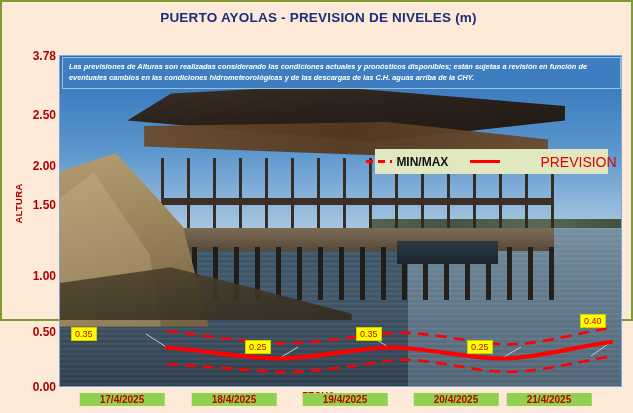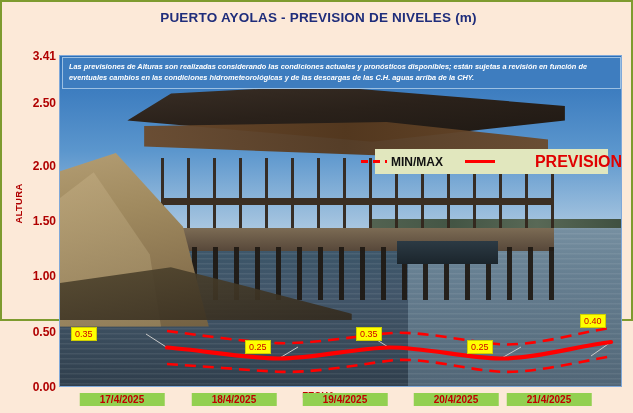--- a/index.html
+++ b/index.html
@@ -91,21 +91,21 @@
   
   #legend{
     position:absolute;left:315px;top:93px;width:233px;height:25px;
     background:#E1E7BE;display:flex;align-items:center;justify-content:center;gap:22px;
   }
   .legend-item{display:flex;align-items:center;gap:4px;}
   .lg-dash{display:inline-block;width:26px;height:3px;
     background:repeating-linear-gradient(90deg,#FF0000 0px,#FF0000 7px,rgba(0,0,0,0) 7px,rgba(0,0,0,0) 12px);}
   .lg-solid{display:inline-block;width:30px;height:3.5px;background:#FF0000;}
   #lg-minmax-label{font-size:12px;font-weight:bold;color:#111111;}
-  #lg-prevision-label{font-size:16px;font-weight:bold;color:#E00000;margin-left:36px;}
+  #lg-prevision-label{font-size:14px;font-weight:normal;color:#E00000;margin-left:36px;}
   
   .dlabel{
     position:absolute;background:#FFFF00;color:#CC0000;
     font-size:9px;font-weight:normal;padding:1px 3px;
     border:1px solid #CFCF00;white-space:nowrap;
   }
   
   .xtick{
     position:absolute;top:391px;transform:translateX(-50%);
     background:#92D050;color:#C00000;font-size:10px;font-weight:bold;
@@ -118,24 +118,24 @@
   svg{display:block;}
 </style>
 </head>
 <body>
 
 <div id="chart-frame">
 
   <div id="chart-title">PUERTO AYOLAS - PREVISION DE NIVELES (m)</div>
 
   <div id="ylabel">ALTURA</div>
-  <div class="ytick" style="top:47px">3.41</div>
-  <div class="ytick" style="top:94px">2.50</div>
+  <div class="ytick" style="top:47px">3.78</div>
+  <div class="ytick" style="top:106px">2.50</div>
   <div class="ytick" style="top:157px">2.00</div>
-  <div class="ytick" style="top:212px">1.50</div>
+  <div class="ytick" style="top:196px">1.50</div>
   <div class="ytick" style="top:267px">1.00</div>
   <div class="ytick" style="top:323px">0.50</div>
   <div class="ytick" style="top:378px">0.00</div>
 
   <div id="plot">
 
     <div id="photo">
       <div class="sky"></div>
       <div class="treeline"></div>
       <div class="water"></div>

